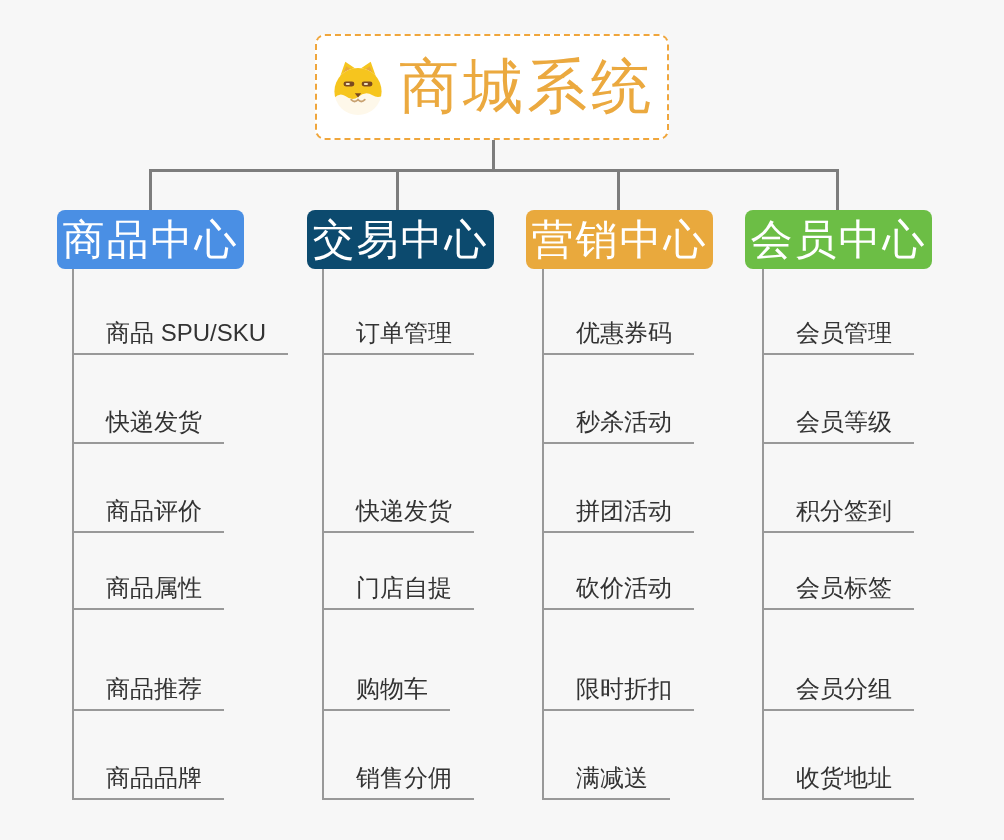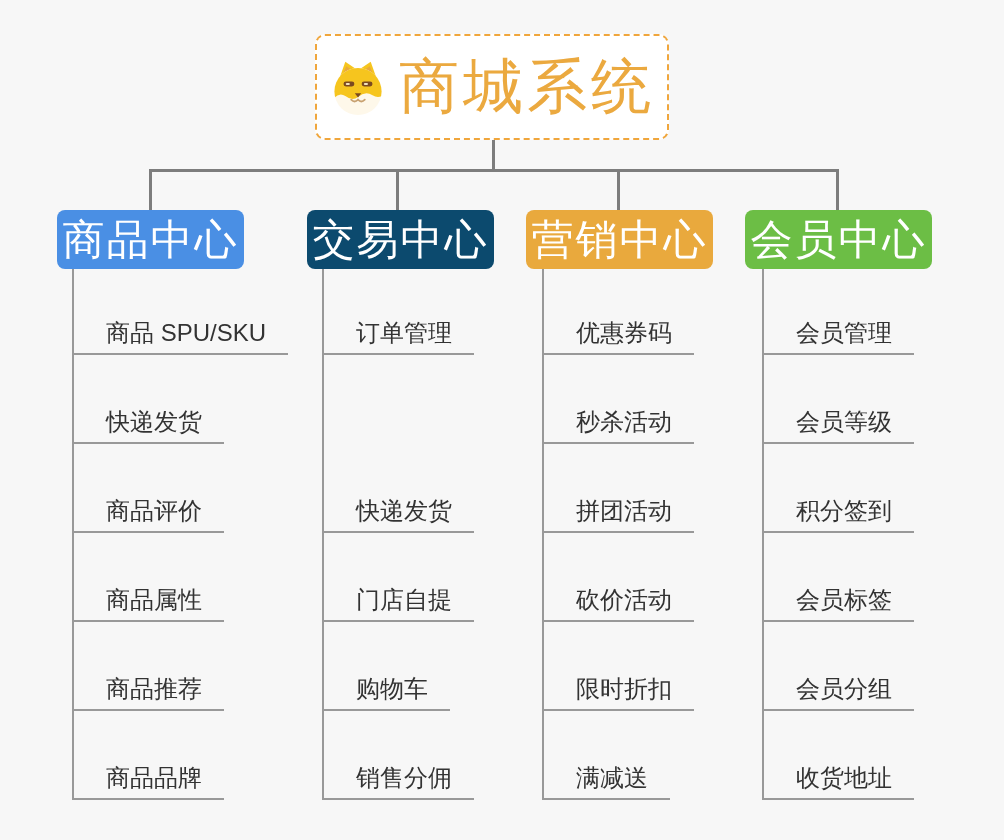--- a/index.html
+++ b/index.html
@@ -50,21 +50,21 @@
     position:absolute;
     white-space:nowrap;
     font-size:24px;color:#333333;
     line-height:40px;height:40px;
     padding:0 22px 0 34px;
     border-bottom:2px solid #999999;
     cursor:default;
   }
   .c0{left:72px;} .c1{left:322px;} .c2{left:542px;} .c3{left:762px;}
   .r0{top:313px;} .r1{top:402px;} .r2{top:491px;}
-  .r3{top:580px;} .r4{top:669px;} .r5{top:758px;}
+  .r3{top:568px;} .r4{top:669px;} .r5{top:758px;}
 </style>
 </head>
 <body>
 
 <div class="canvas">
 
   <div class="line stub"></div>
   <div class="line hbar"></div>
   <div class="line drop d0"></div>
   <div class="line drop d1"></div>

